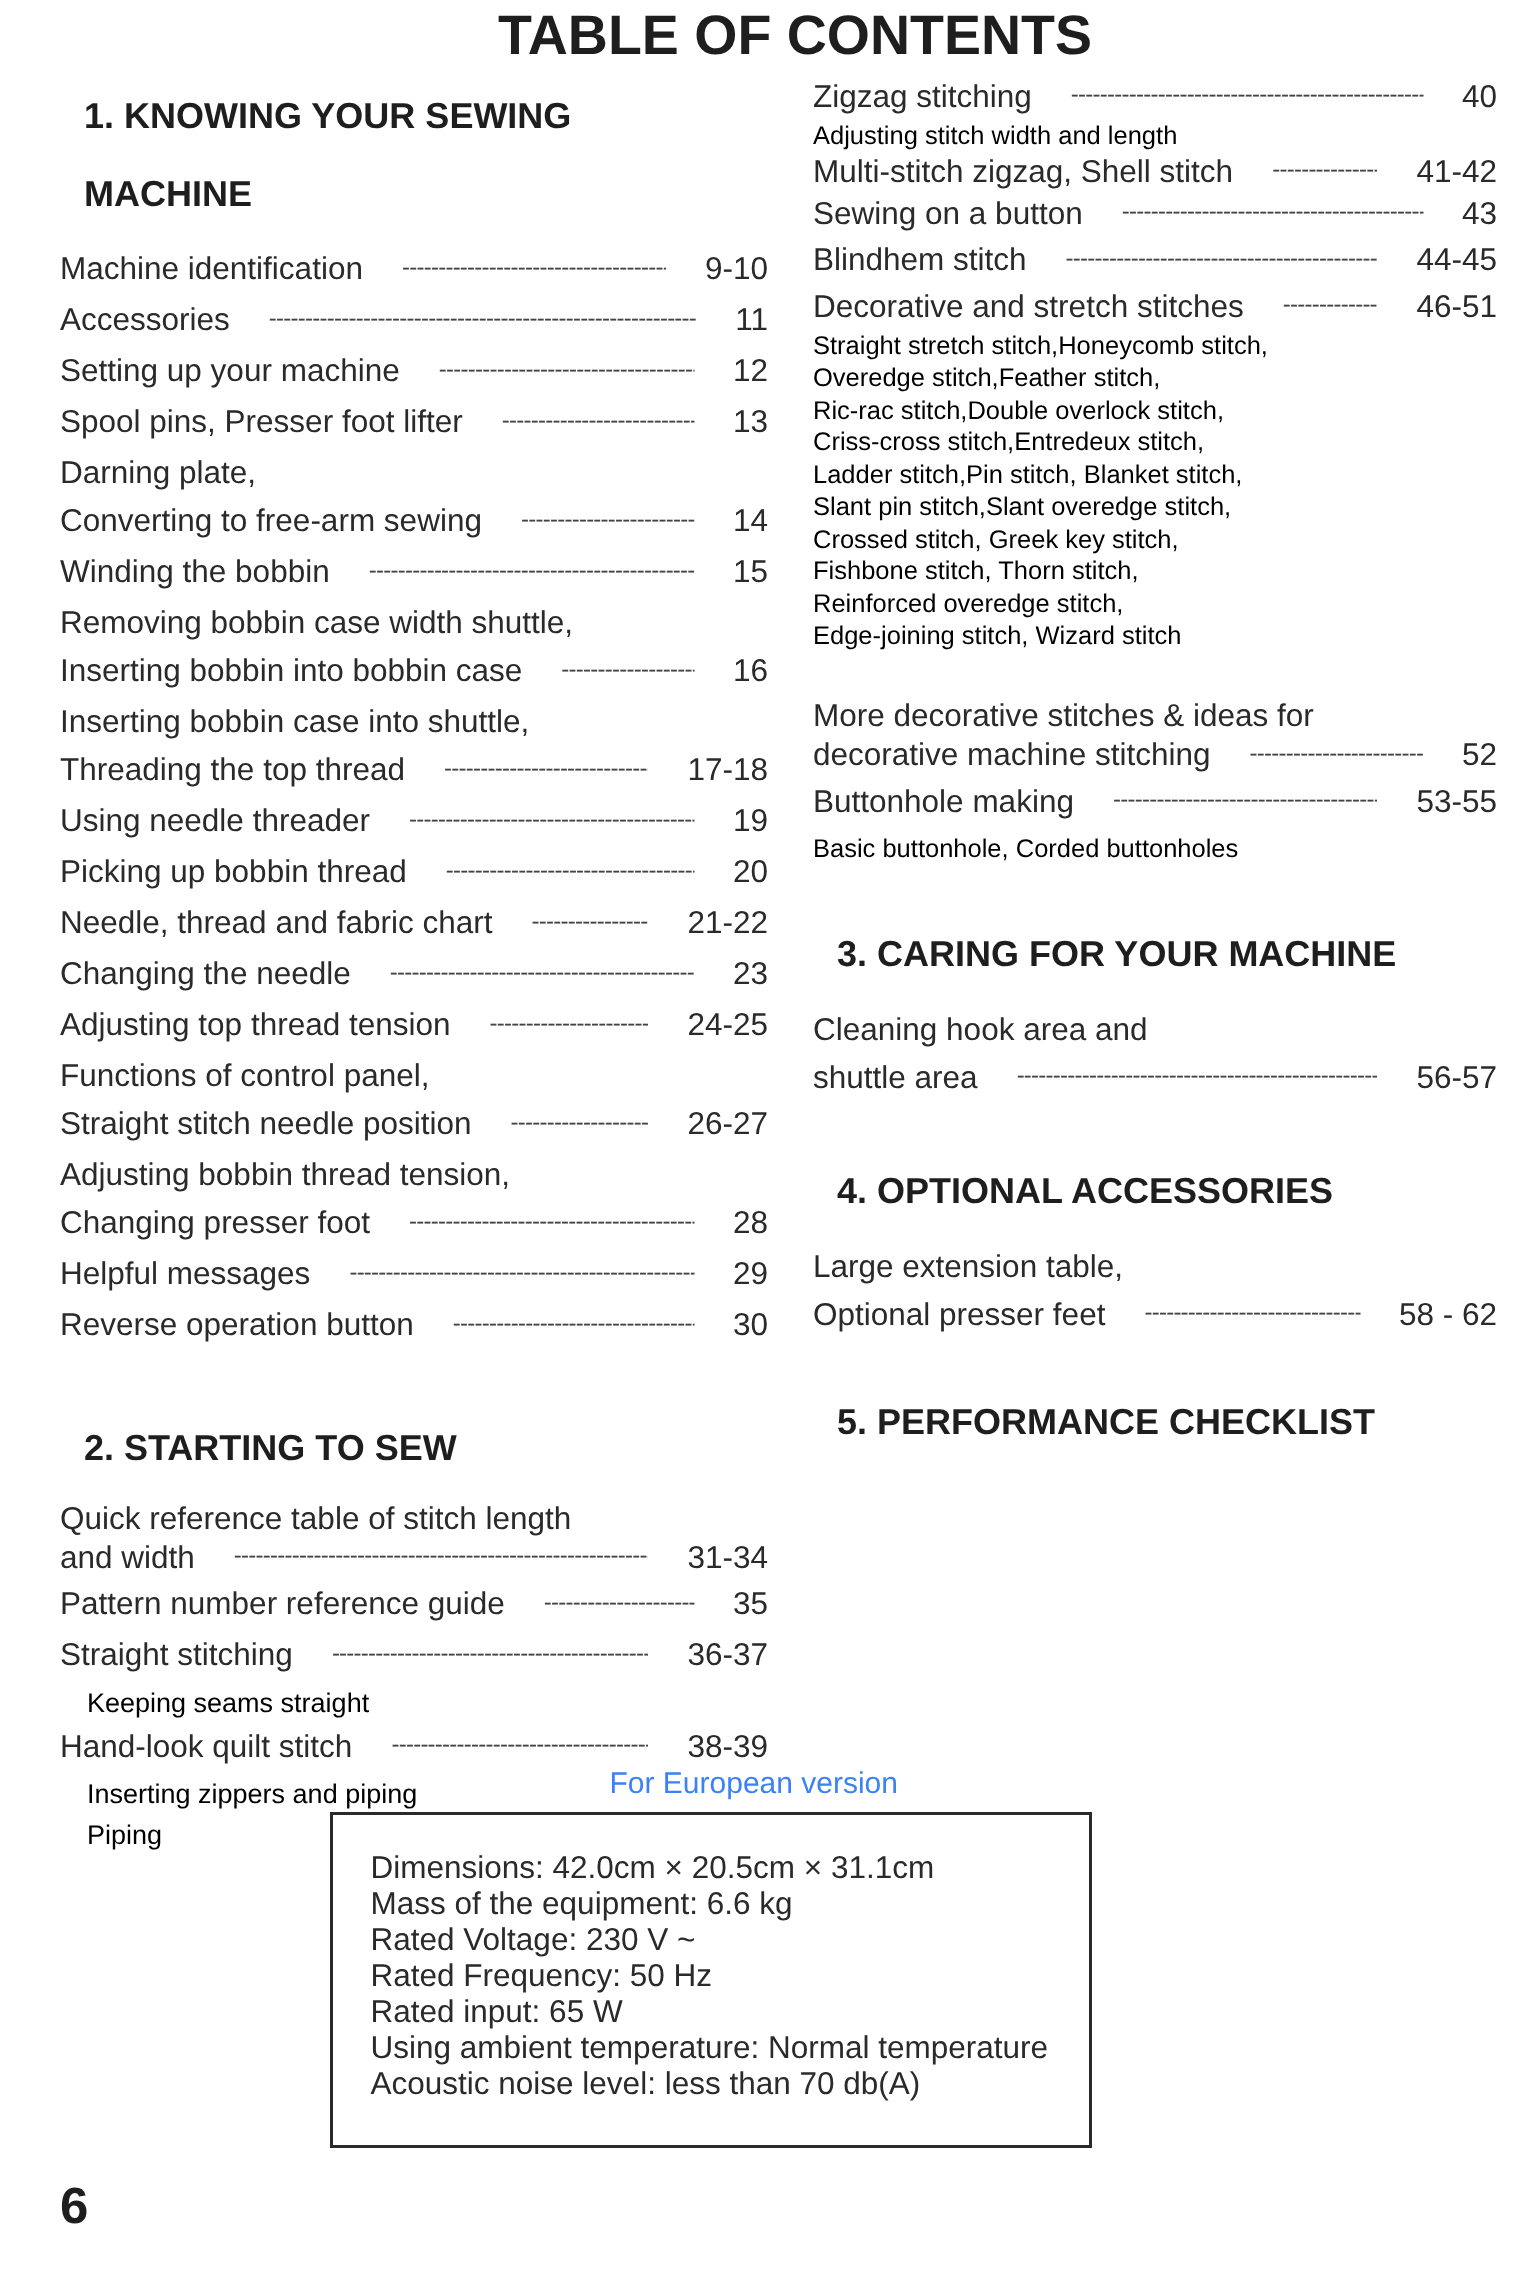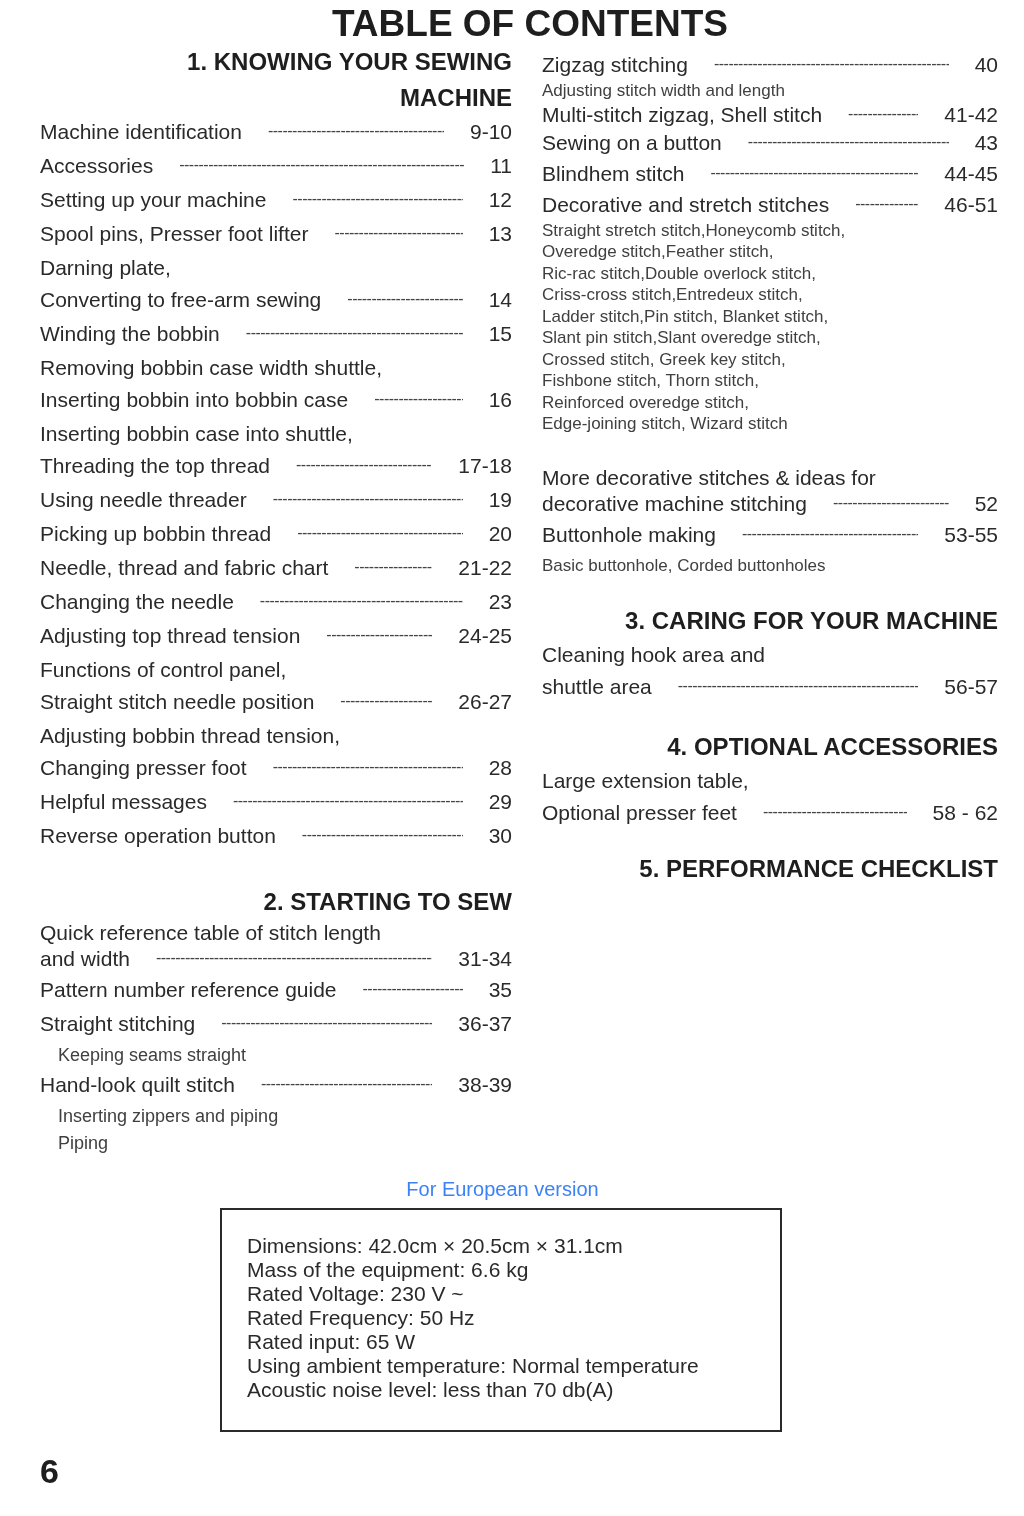--- a/index.html
+++ b/index.html
@@ -12,47 +12,46 @@
     position: absolute; left: 0; top: 2px; width: 1060px; text-align: center;
     font-size: 37px; font-weight: bold; letter-spacing: 0px; color: #1e1e1e;
     line-height: 44px;
   }
   .col { position: absolute; }
   .col-left { left: 40px; top: 44px; width: 472px; }
   .col-right { left: 542px; top: 52px; width: 456px; }
 
   .section-heading {
     font-weight: bold; font-size: 24px; color: #1e1e1e; line-height: 36px;
-    margin: 0;
-    text-align: right;
+    margin: 16px;
   }
   .toc-row {
     display: flex; align-items: baseline; font-size: 21px; line-height: 32px;
     white-space: nowrap; color: #2a2a2a; gap: 24px;
   }
   .toc-row .label { flex: 0 0 auto; }
   .toc-row .leader {
     flex: 1 1 auto; overflow: hidden; margin: 0 2px; color: #444;
     letter-spacing: -0.5px; font-size: 16px; position: relative; top: -3px;
   }
   .toc-row .leader::before {
     content: "--------------------------------------------------------------------------------------------------------------------------";
   }
   .toc-row .page { flex: 0 0 auto; }
   .toc-line { font-size: 21px; line-height: 32px; color: #2a2a2a; white-space: nowrap; }
-  .sub-line { font-size: 17px; line-height: 21.5px; color: #404040; white-space: nowrap; }
+  .sub-line { font-size: 17px; line-height: 21.5px; color: #000000; white-space: nowrap; }
   .sub-indent { padding-left: 18px; font-size: 18px; line-height: 27px; }
   .tight { line-height: 26px; }
 
   .euro-caption {
     position: absolute; left: 220px; top: 1178px; width: 565px; text-align: center;
     font-size: 20px; color: #3b82f6;
   }
   .spec-box {
-    position: absolute; left: 220px; top: 1208px; width: 562px; height: 224px;
+    position: absolute; left: 220px; top: 1208px; width: 508px; height: 224px;
     border: 2px solid #2a2a2a; box-sizing: border-box;
   }
   .spec-list { position: absolute; left: 25px; top: 24px; }
   .spec-line { font-size: 21px; line-height: 24px; color: #2a2a2a; white-space: nowrap; }
   .page-number {
     position: absolute; left: 40px; top: 1452px; font-size: 34px; font-weight: bold; color: #1e1e1e;
   }
 </style>
 </head>
 <body>

